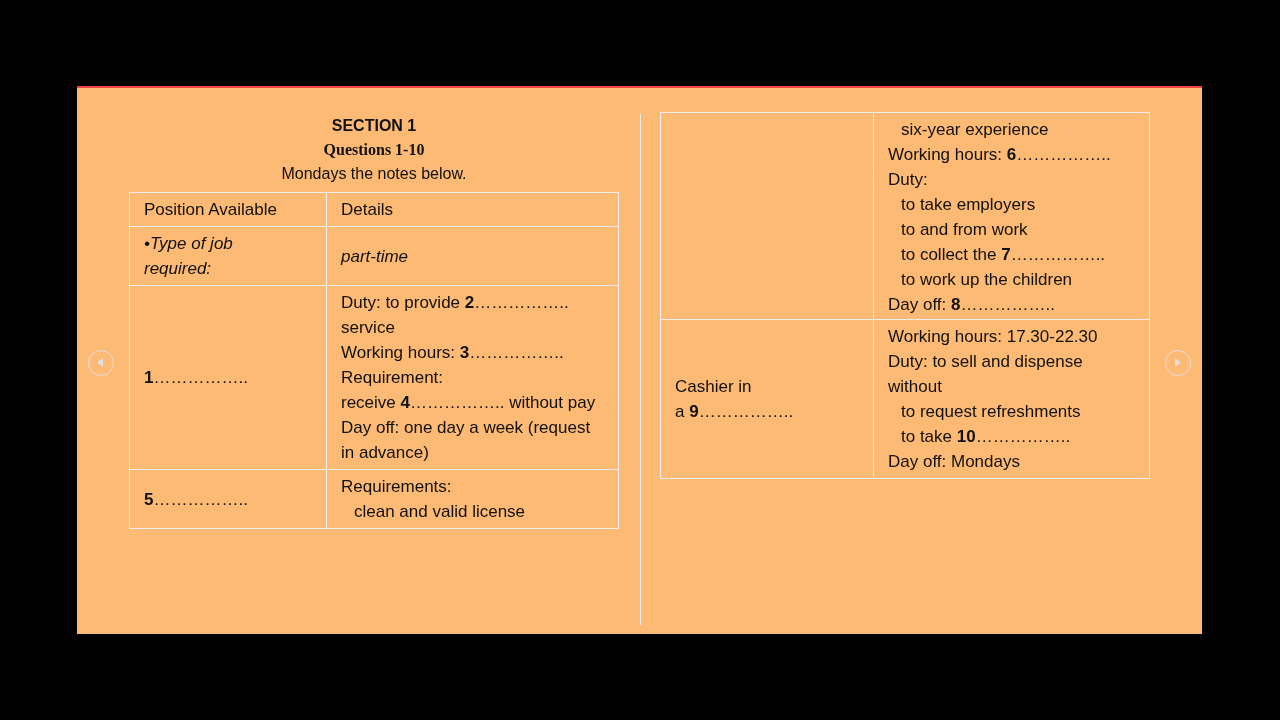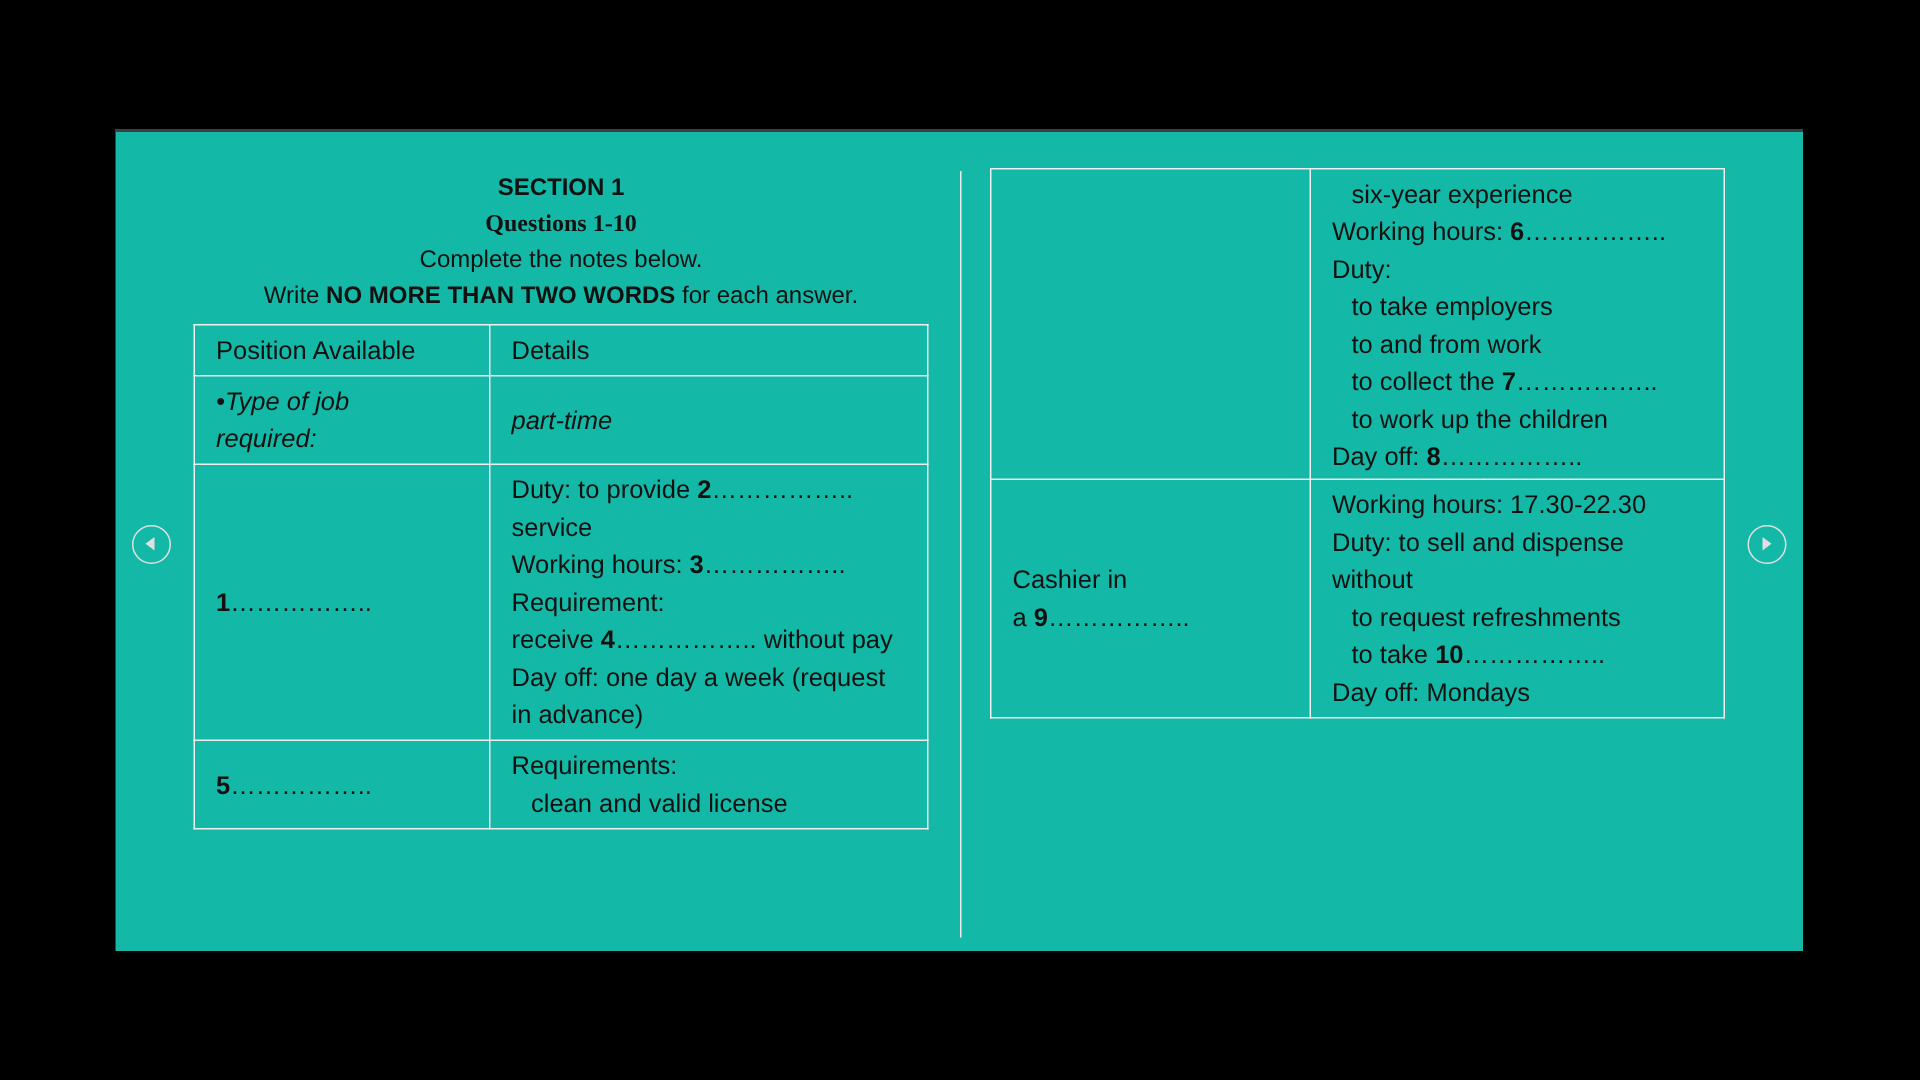--- a/index.html
+++ b/index.html
@@ -1,19 +1,19 @@
 <!DOCTYPE html>
 <html><head>
 <meta charset="utf-8">
 <style>
   html, body { margin:0; padding:0; }
   body { width:1280px; height:720px; background:#000; position:relative; overflow:hidden;
          font-family:"Liberation Sans", sans-serif; color:#111; }
-  .page { position:absolute; left:77px; top:86px; width:1125px; height:548px; background:#14b8a6;
-          border-top:2px solid #404040; box-sizing:border-box; }
+  .page { position:absolute; left:77px; top:86px; width:1125px; height:548px; background:#fdba74;
+          border-top:2px solid #ef4444; box-sizing:border-box; }
   .divider { position:absolute; left:563px; top:26px; width:1px; height:511px; background:#ececec; }
   .left { position:absolute; left:52px; top:0; width:490px; }
   .right { position:absolute; left:583px; top:24px; width:561px; }
   .header { text-align:center; font-size:16px; line-height:24px; }
   .header .h1 { font-weight:bold; padding-top:26px; }
   .header .h2 { font-weight:bold;font-family:Liberation Serif, serif; }
   .header .title { font-weight:bold; font-size:21px; line-height:32px; }
   table { border-collapse:collapse; width:490px; font-size:17px; }
   td { border:1px solid #eeeeee; vertical-align:middle; line-height:25px; padding:4px 14px; }
   td.c1 { width:168px; }
@@ -41,22 +41,21 @@
   <div class="nav next">
     <svg width="23" height="23">
         <polygon points="9,7 15,11.5 9,16" fill="#e0e0e0"></polygon>
       </svg>
   </div>
 
   <div class="left">
     <div class="header">
       <div class="h1">SECTION 1</div>
       <div class="h2">Questions 1-10</div>
-      <div>Complete the notes below.</div>
-      <div><span>Write </span><b>NO MORE THAN TWO WORDS</b><span> for each answer.</span></div>
+      <div>Mondays the notes below.</div>
     </div>
 
     <table style="margin-top:6px;">
       <tbody>
       <tr>
         <td class="c1">Position Available</td>
         <td>Details</td>
       </tr>
       <tr>
         <td class="c1 it">

